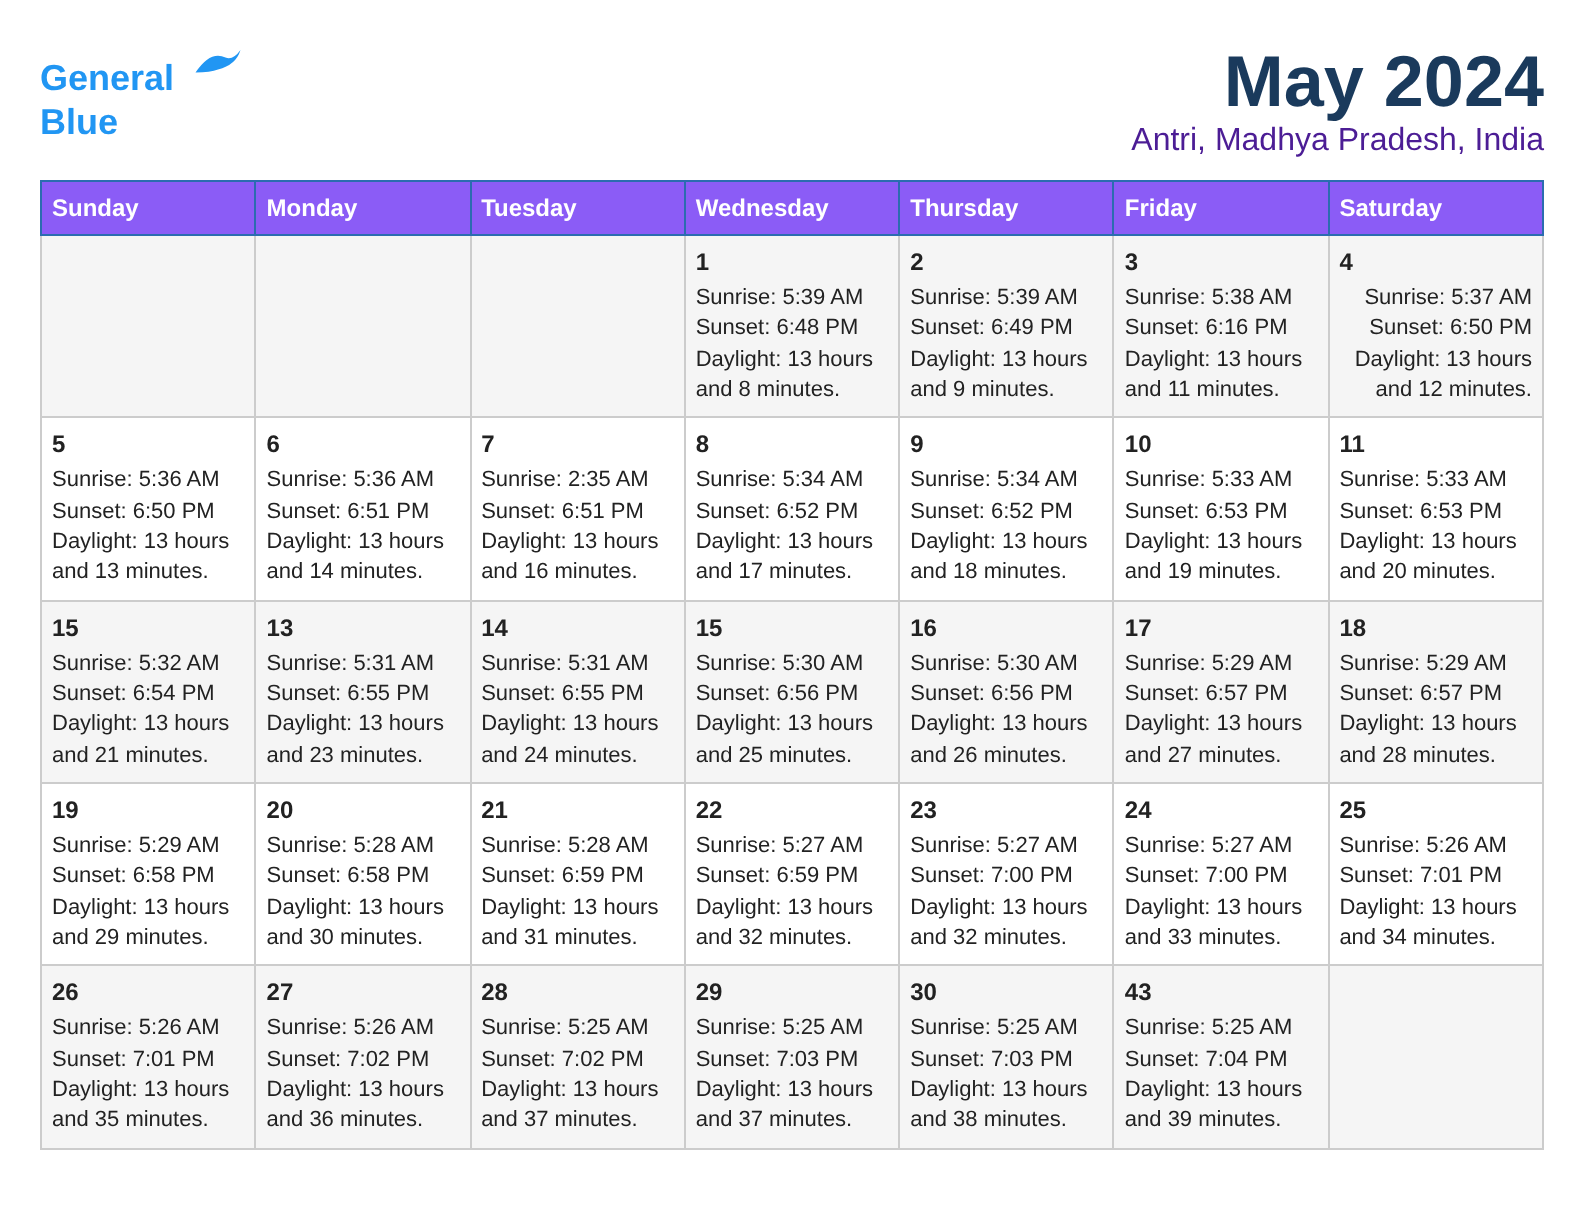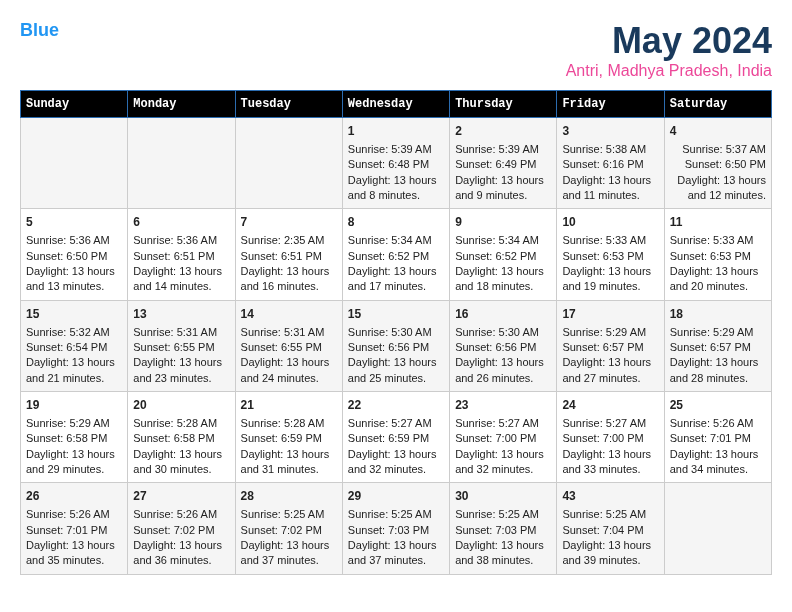--- a/index.html
+++ b/index.html
@@ -37,31 +37,30 @@
     .title-block {
       text-align: right;
     }
     .month-title {
       font-size: 36px;
       font-weight: bold;
       color: #1a3a5c;
     }
     .location {
       font-size: 16px;
-      color: #ec4899;
+      color: #4c1d95;
     }
     table {
       width: 100%;
       border-collapse: collapse;
       font-size: 11px;
     }
     thead tr {
-      background-color: #000000;
+      background-color: #8b5cf6;
       color: white;
-      font-family: Liberation Mono, monospace;
     }
     thead th {
       padding: 6px 5px;
       text-align: left;
       font-size: 12px;
       font-weight: bold;
       border: 1px solid #2b6cb0;
     }
     tbody tr {
       vertical-align: top;
@@ -94,20 +93,26 @@
     .empty-cell {
       background-color: inherit;
     }
   </style>
 </head>
 <body>
 
 <div class="header">
   <div class="logo">
     <div>
+      <div class="logo-text">
+        <span>General</span>
+        <svg class="logo-bird" viewBox="0 0 40 30" xmlns="http://www.w3.org/2000/svg">
+          <path d="M5 20 Q15 5 25 10 Q30 12 35 5 Q32 15 20 18 Q15 20 5 20Z" fill="#2196F3"></path>
+        </svg>
+      </div>
       <div class="logo-text" style="color:#2196F3;">Blue</div>
     </div>
   </div>
   <div class="title-block">
     <div class="month-title">May 2024</div>
     <div class="location">Antri, Madhya Pradesh, India</div>
   </div>
 </div>
 
 <table>

